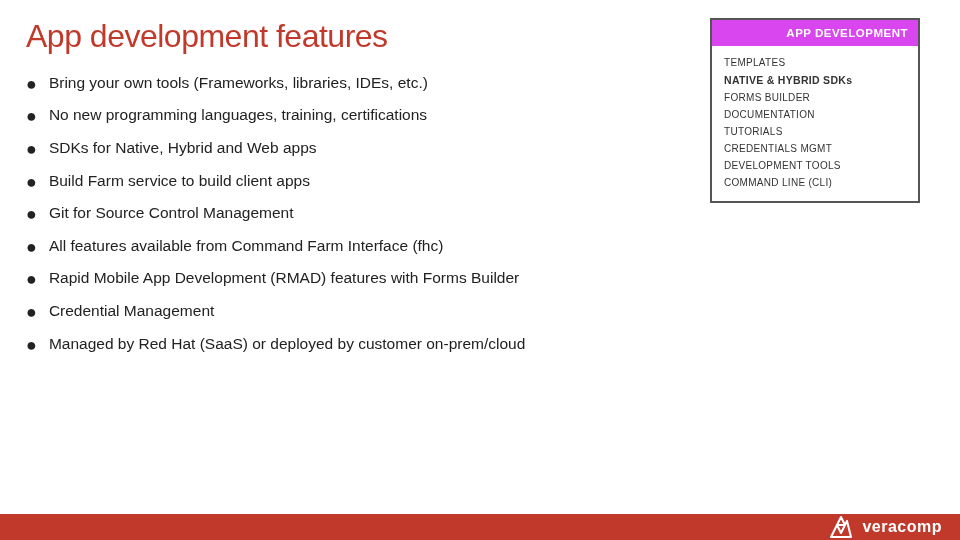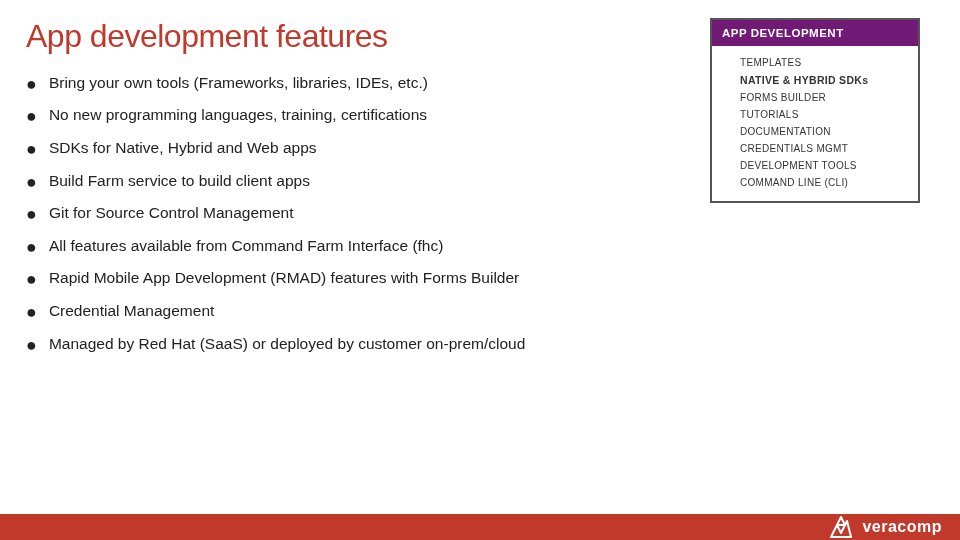--- a/index.html
+++ b/index.html
@@ -76,31 +76,31 @@
       flex-shrink: 0;
     }
 
     .app-dev-card {
       border: 2px solid #555;
       background: #fff;
       width: 210px;
     }
 
     .card-header {
-      background: #701a75;
+      background: #d946ef;
       color: #fff;
       font-size: 11.5px;
       font-weight: 700;
       letter-spacing: 0.5px;
       padding: 7px 10px;
-      text-align: left;
+      text-align: right;
     }
 
     .card-body {
-      padding: 8px 12px 10px 28px;
+      padding: 8px 12px 10px 12px;
       border-radius: 17px;
     }
 
     .card-item {
       font-size: 10px;
       color: #333;
       padding: 3px 0;
       letter-spacing: 0.3px;
       border-bottom: none;
     }
@@ -184,22 +184,22 @@
           </li>
         </ul>
     </div>
     <div class="right-panel">
       <div class="app-dev-card">
         <div class="card-header">APP DEVELOPMENT</div>
         <div class="card-body">
         <div class="card-item">TEMPLATES</div>
             <div class="card-item bold">NATIVE &amp; HYBRID SDKs</div>
             <div class="card-item">FORMS BUILDER</div>
+            <div class="card-item">DOCUMENTATION</div>
             <div class="card-item">TUTORIALS</div>
-            <div class="card-item">DOCUMENTATION</div>
             <div class="card-item">CREDENTIALS MGMT</div>
             <div class="card-item">DEVELOPMENT TOOLS</div>
             <div class="card-item">COMMAND LINE (CLI)</div>
           </div>
       </div>
     </div>
   </div>
   <div class="footer-bar">
     <div class="logo-area">
       <svg class="logo-icon" viewBox="0 0 28 28" xmlns="http://www.w3.org/2000/svg">

